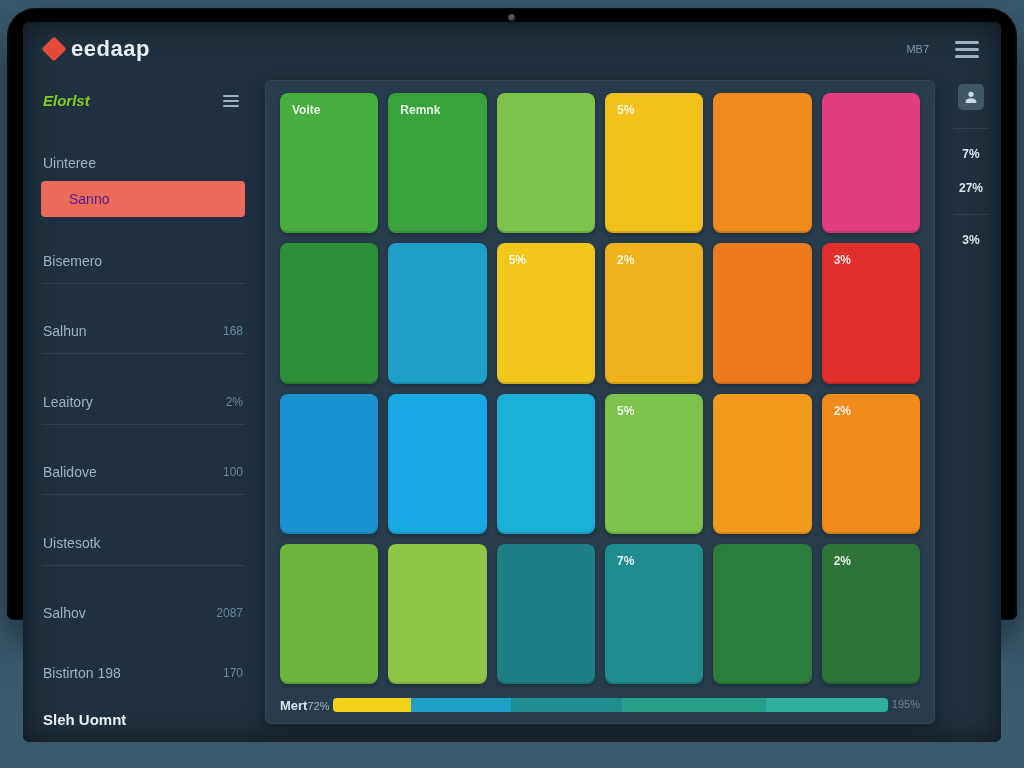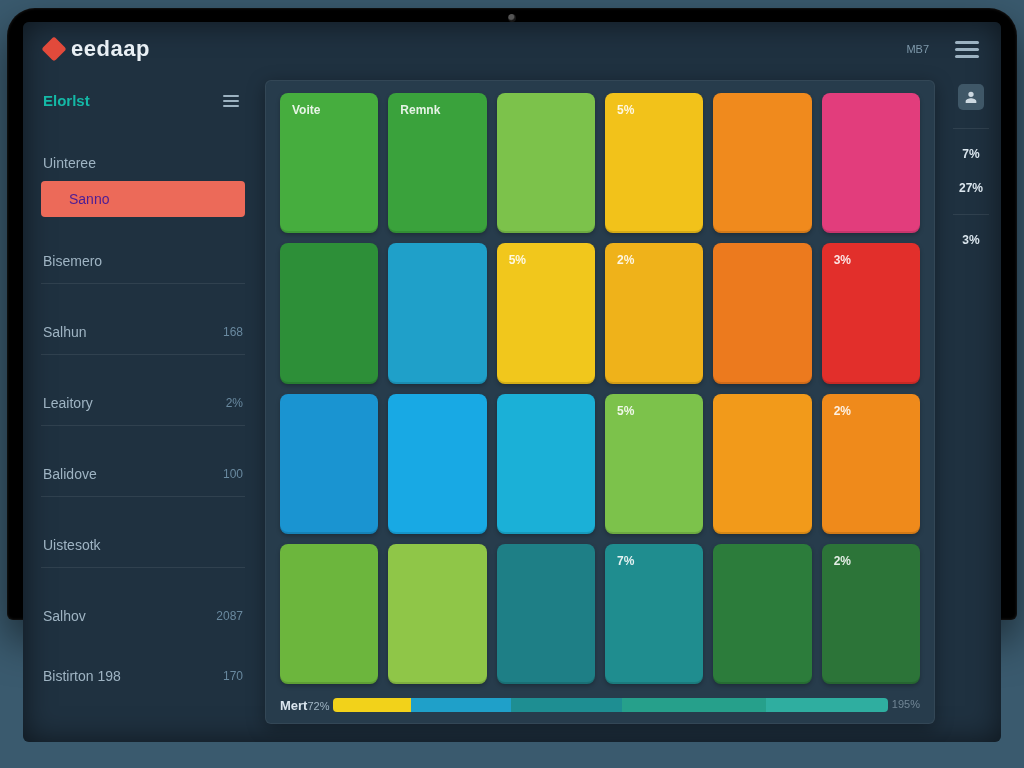--- a/index.html
+++ b/index.html
@@ -44,21 +44,21 @@
   .content { flex: 1; display: flex; min-height: 0; }
 
   
   .sidebar {
     width: 236px; padding: 8px 14px 8px 18px;
     display: flex; flex-direction: column; gap: 2px;
     color: #c9d7e1; font-size: 14px;
   }
   .side-head {
     display: flex; align-items: center; justify-content: space-between;
-    padding: 8px 6px 10px 2px; font-weight: 700; color: #14b8a6; font-size: 15px;
+    padding: 8px 6px 10px 2px; font-weight: 700; color: #84cc16; font-size: 15px; font-style: italic;
   }
   .menu-icon { display: flex; flex-direction: column; gap: 3px; }
   .menu-icon span { width: 16px; height: 2px; background: #9cb2c1; border-radius: 1px; }
   .side-item {
     display: flex; align-items: center; justify-content: space-between;
     padding: 10px 10px; border-radius: 4px; cursor: pointer;
     color: #9fb4c3;
   }
   .side-item.plain { padding: 8px 2px; margin-top: 26px; }
   .side-item .val { font-size: 12px; color: #69899f; }
@@ -194,20 +194,23 @@
         <div class="side-sep"></div>
         <div class="side-item plain">
           <span>Salhov</span>
           <span class="val">2087</span>
         </div>
         <div class="side-item plain">
           <span>Bistirton 198</span>
           <span class="val">170</span>
         </div>
 
+        <div class="side-bottom">
+          <span>Sleh Uomnt</span>
+        </div>
       </div>
 
       <div class="panel">
         <div class="heat" id="heat">
             <div class="tile" style="background: rgb(70, 173, 62);">
               <span class="lbl">Voite</span>
             </div>
             <div class="tile" style="background: rgb(58, 162, 60);">
               <span class="lbl">Remnk</span>
             </div>

